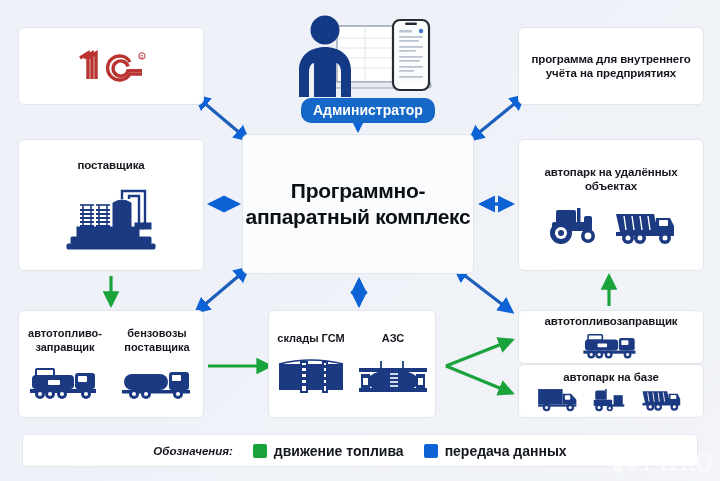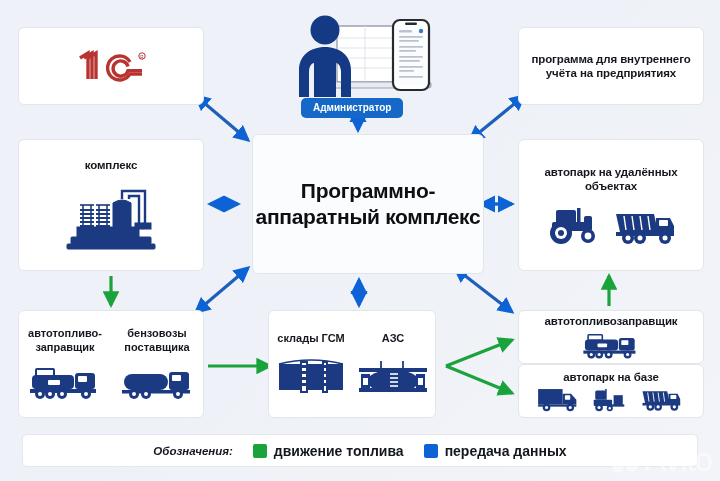--- a/index.html
+++ b/index.html
@@ -49,21 +49,21 @@
   .col-cell {
     display: flex;
     flex-direction: column;
     align-items: center;
     justify-content: flex-start;
     gap: 9px;
   }
 
   
   #center-box {
-    left: 252px; top: 134px; width: 232px; height: 140px;
+    left: 242px; top: 134px; width: 232px; height: 140px;
     background: #fbfcfd;
     border: 1px solid #e2e5ea;
   }
   #center-box .center-text {
     font-size: 21px;
     font-weight: 800;
     line-height: 26px;
     text-align: center;
     color: #0c0f13;
     letter-spacing: -0.3px;
@@ -72,24 +72,24 @@
   
   #admin-block {
     position: absolute;
     left: 279px; top: 12px; width: 170px; height: 110px;
   }
   #admin-badge {
     position: absolute;
     left: 22px; top: 86px;
     background: #1668c8;
     color: #ffffff;
-    font-size: 10px;
+    font-size: 14px;
     font-weight: 700;
     padding: 4px 12px 5px;
-    border-radius: 5px;
+    border-radius: 10px;
     white-space: nowrap;
   }
 
   
   #box-1c { left: 18px; top: 27px; width: 186px; height: 78px; }
 
   #box-program { left: 518px; top: 27px; width: 186px; height: 78px; }
   #box-neftebaza { left: 18px; top: 139px; width: 186px; height: 132px; }
   #box-autopark-remote { left: 518px; top: 139px; width: 186px; height: 132px; }
   #box-fuel-trucks { left: 18px; top: 310px; width: 186px; height: 108px; }
@@ -238,21 +238,21 @@
   <div class="card" id="box-program">
     <div class="card-title">программа для внутреннего учёта на предприятиях</div>
   </div>
 
   <div class="card" id="center-box">
     <div class="center-text">Программно-аппаратный комплекс</div>
   </div>
 
   <div class="card" id="box-neftebaza">
     <div class="col-cell">
-      <div class="card-title">комплекс</div>
+      <div class="card-title">поставщика</div>
       <svg width="104" height="72" viewBox="0 0 104 72">
         <g fill="#1b3a82" stroke="#1b3a82">
           <rect x="12" y="56" width="80" height="7" rx="1"></rect>
           <rect x="8" y="63" width="88" height="5" rx="1"></rect>
           <rect x="18" y="46" width="62" height="11"></rect>
 
           <g stroke-width="1.6" fill="none">
             <line x1="24" y1="24" x2="24" y2="47"></line>
             <line x1="32" y1="24" x2="32" y2="47"></line>
             <line x1="21" y1="24" x2="35" y2="24"></line>

